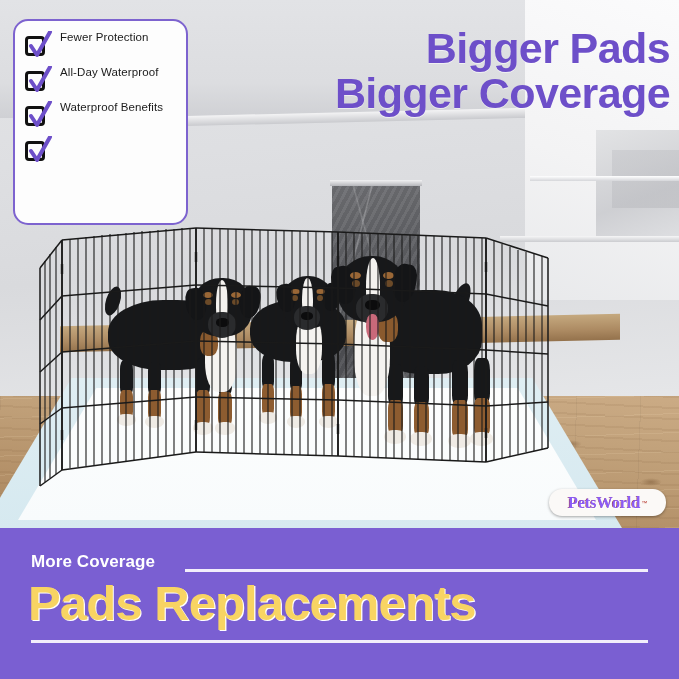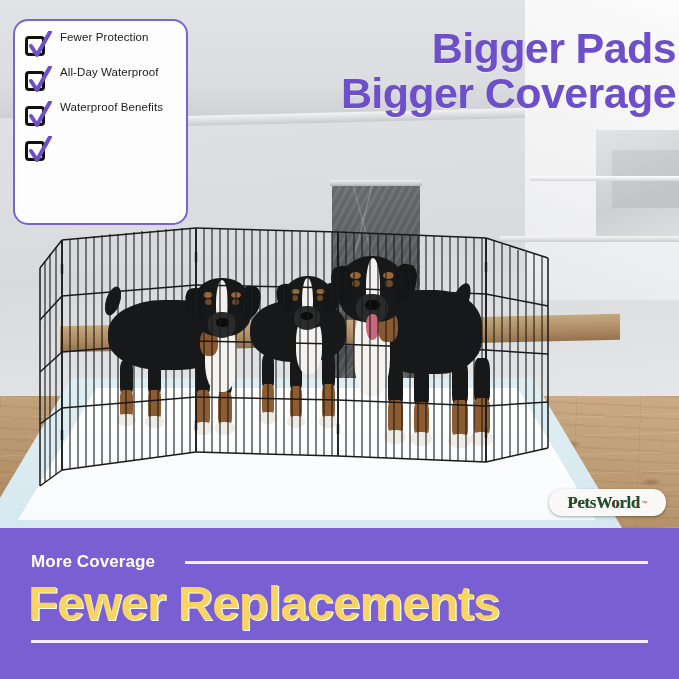--- a/index.html
+++ b/index.html
@@ -151,57 +151,57 @@
     border:3px solid #111;border-radius:4px;box-sizing:border-box;
   }
   .check-box svg{position:absolute;left:2px;top:-2px;}
   .feature-text{
     font-size:11.5px;line-height:13px;color:#1b1b1b;
     font-weight:400;letter-spacing:.1px;padding-top:1px;
   }
 
   
   .headline{
-    position:absolute;left:256px;top:26px;width:420px;
+    position:absolute;left:250px;top:26px;width:420px;
     text-align:right;
   }
   .headline-line{
     font-size:43px;line-height:45px;font-weight:bold;
     color:#6d4fc9;letter-spacing:-.6px;
     text-shadow:0 1px 0 rgba(255,255,255,.55);
   }
 
   
   .logo{
     position:absolute;left:549px;top:489px;
     width:117px;height:27px;
     background:#fbf9f7;
     border-radius:13px;
     box-shadow:0 1px 3px rgba(0,0,0,.35);
     display:flex;align-items:center;justify-content:center;
   }
   .logo-text{
     font-family:"Liberation Serif","DejaVu Serif",serif;
-    font-weight:bold;font-size:16.5px;color:#14532d;
+    font-weight:bold;font-size:16.5px;color:#8b5cf6;
     letter-spacing:-.2px;
     text-shadow:.6px .6px 0 #ffffff,-.4px -.4px 0 #9e2b22;
   }
   .logo-tm{
     font-family:"Liberation Sans",sans-serif;
     font-size:6px;color:#b5352b;vertical-align:super;margin-left:1px;
   }
 
   
   .banner{
     position:absolute;left:0;top:528px;width:679px;height:151px;
     background:#7a5fd2;
   }
   .banner-top-row{
     position:absolute;left:31px;top:24px;width:617px;
-    display:flex;align-items:center;gap:30px;
+    display:flex;align-items:flex-end;gap:30px;
   }
   .banner-kicker{
     font-size:17px;font-weight:bold;color:#ffffff;white-space:nowrap;
     letter-spacing:.1px;
   }
   .banner-rule{flex:1;height:3px;background:#f2eefb;}
   .banner-headline{
     position:absolute;left:28px;top:47px;width:628px;
     font-size:49px;font-weight:bold;color:#f8d463;
     letter-spacing:-.9px;white-space:nowrap;
@@ -503,17 +503,17 @@
         </svg>
       </span>
     </div>
   </div>
 
   <div class="banner">
     <div class="banner-top-row">
       <span class="banner-kicker">More Coverage</span>
       <span class="banner-rule"></span>
     </div>
-    <div class="banner-headline">Fewer Replacements</div>
+    <div class="banner-headline">Pads Replacements</div>
     <div class="banner-bottom-rule"></div>
   </div>
 
 </div>
 
 </body></html>

